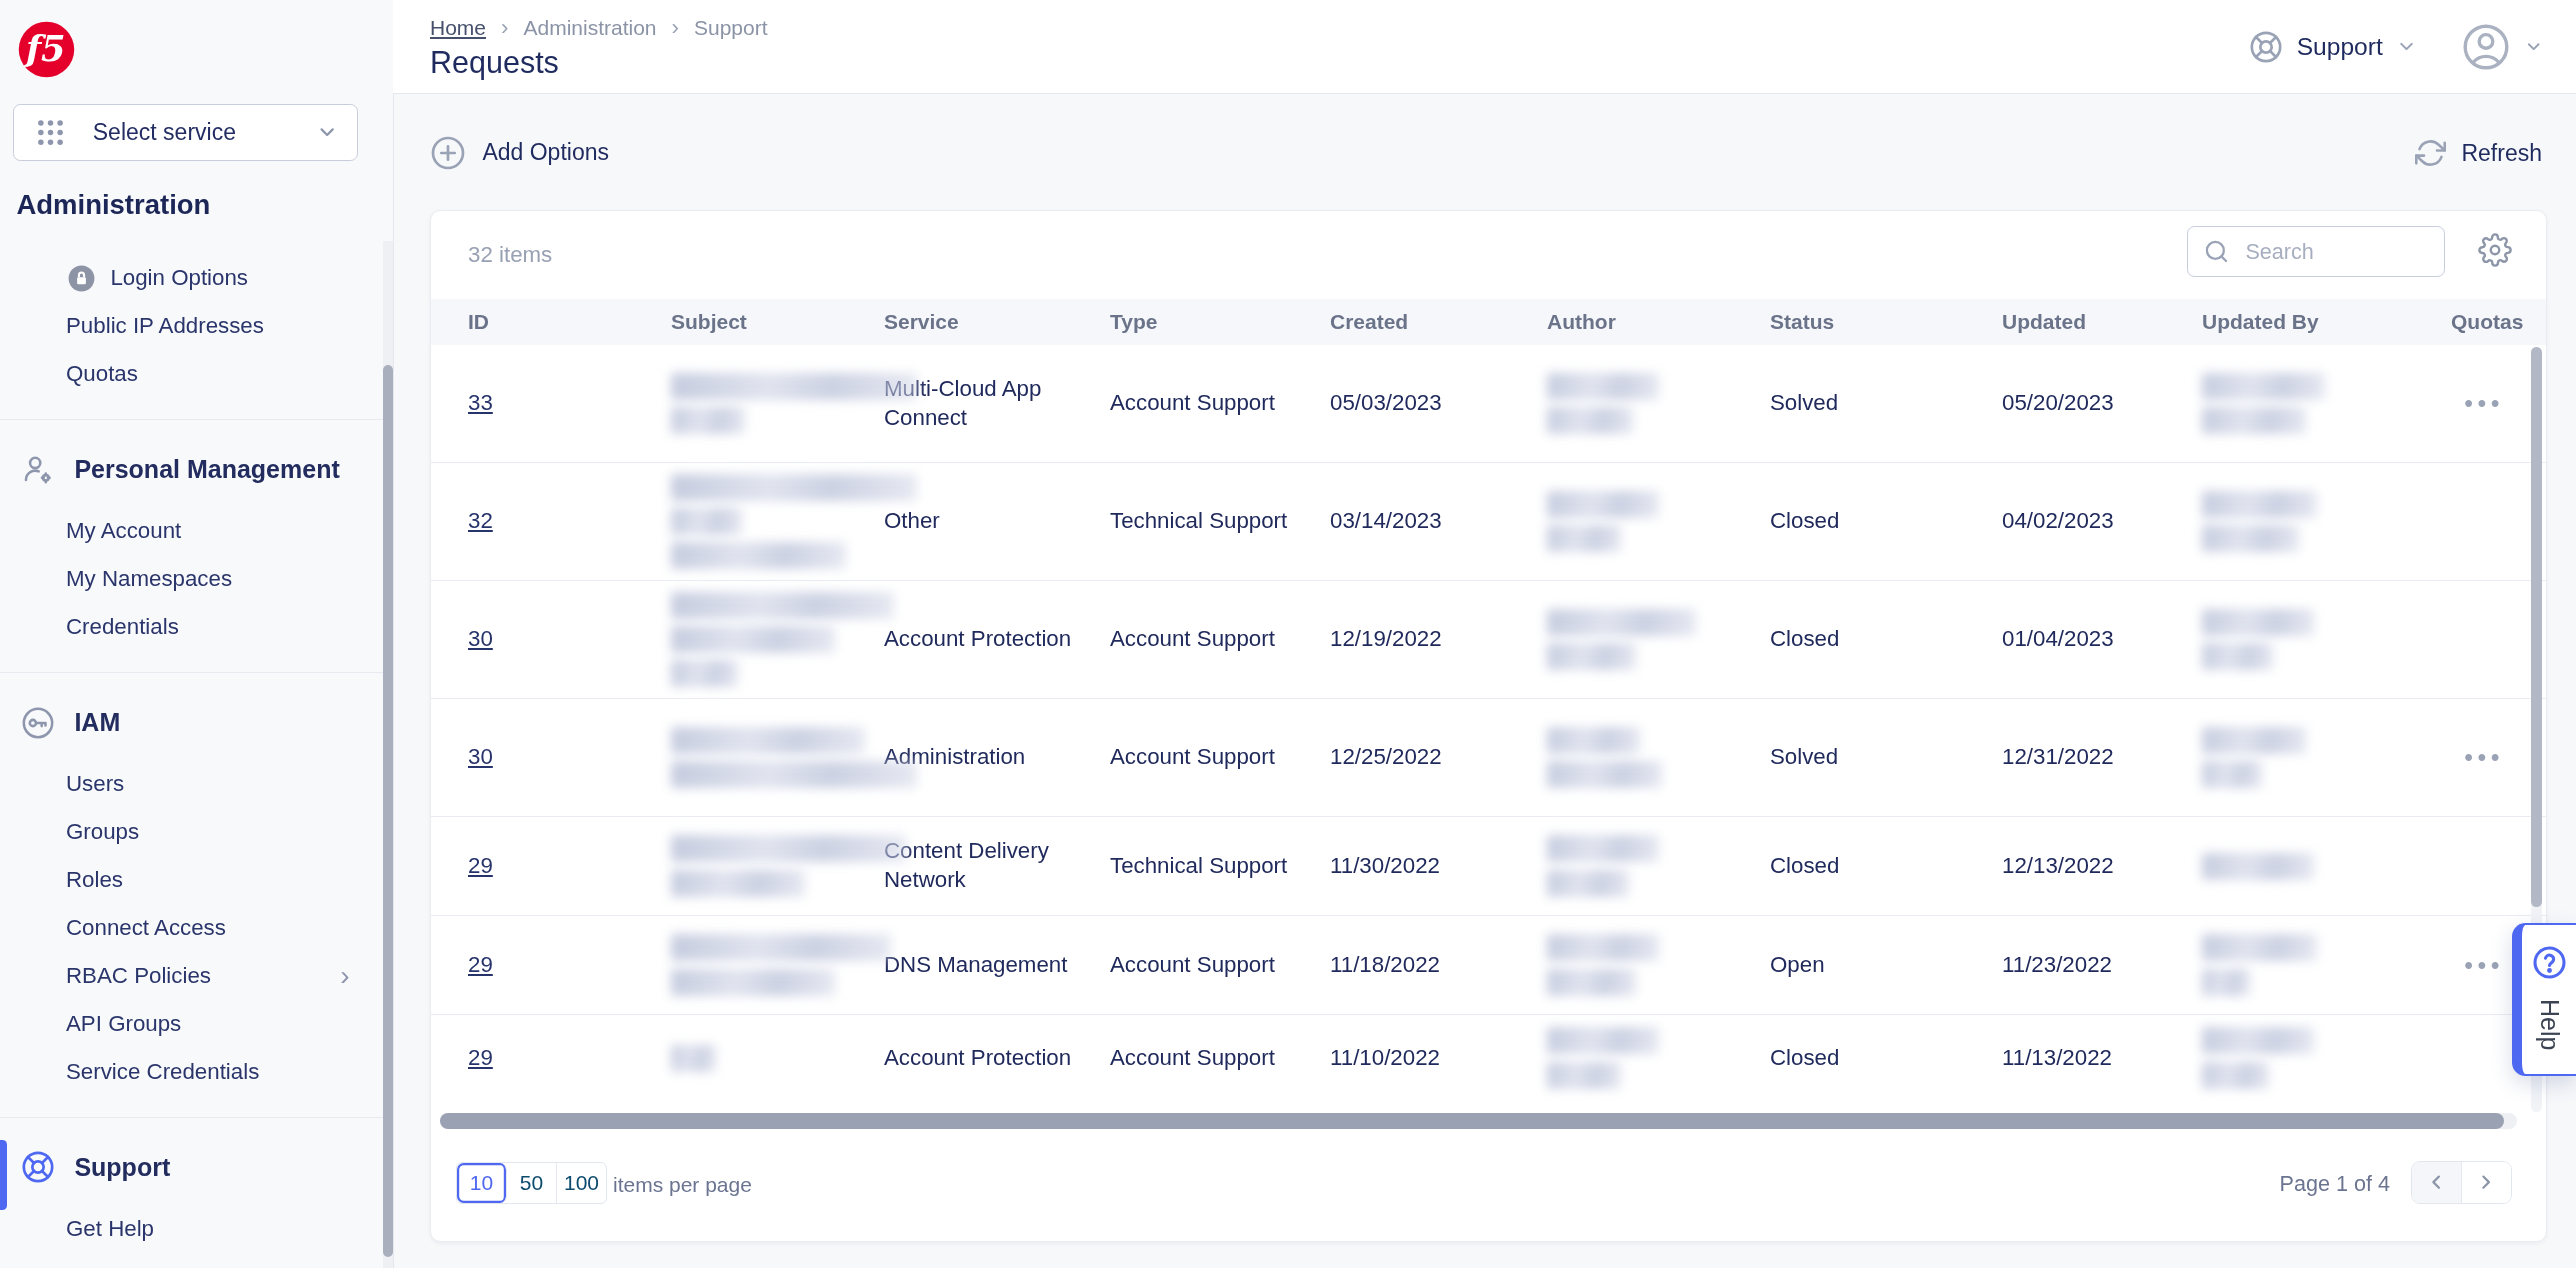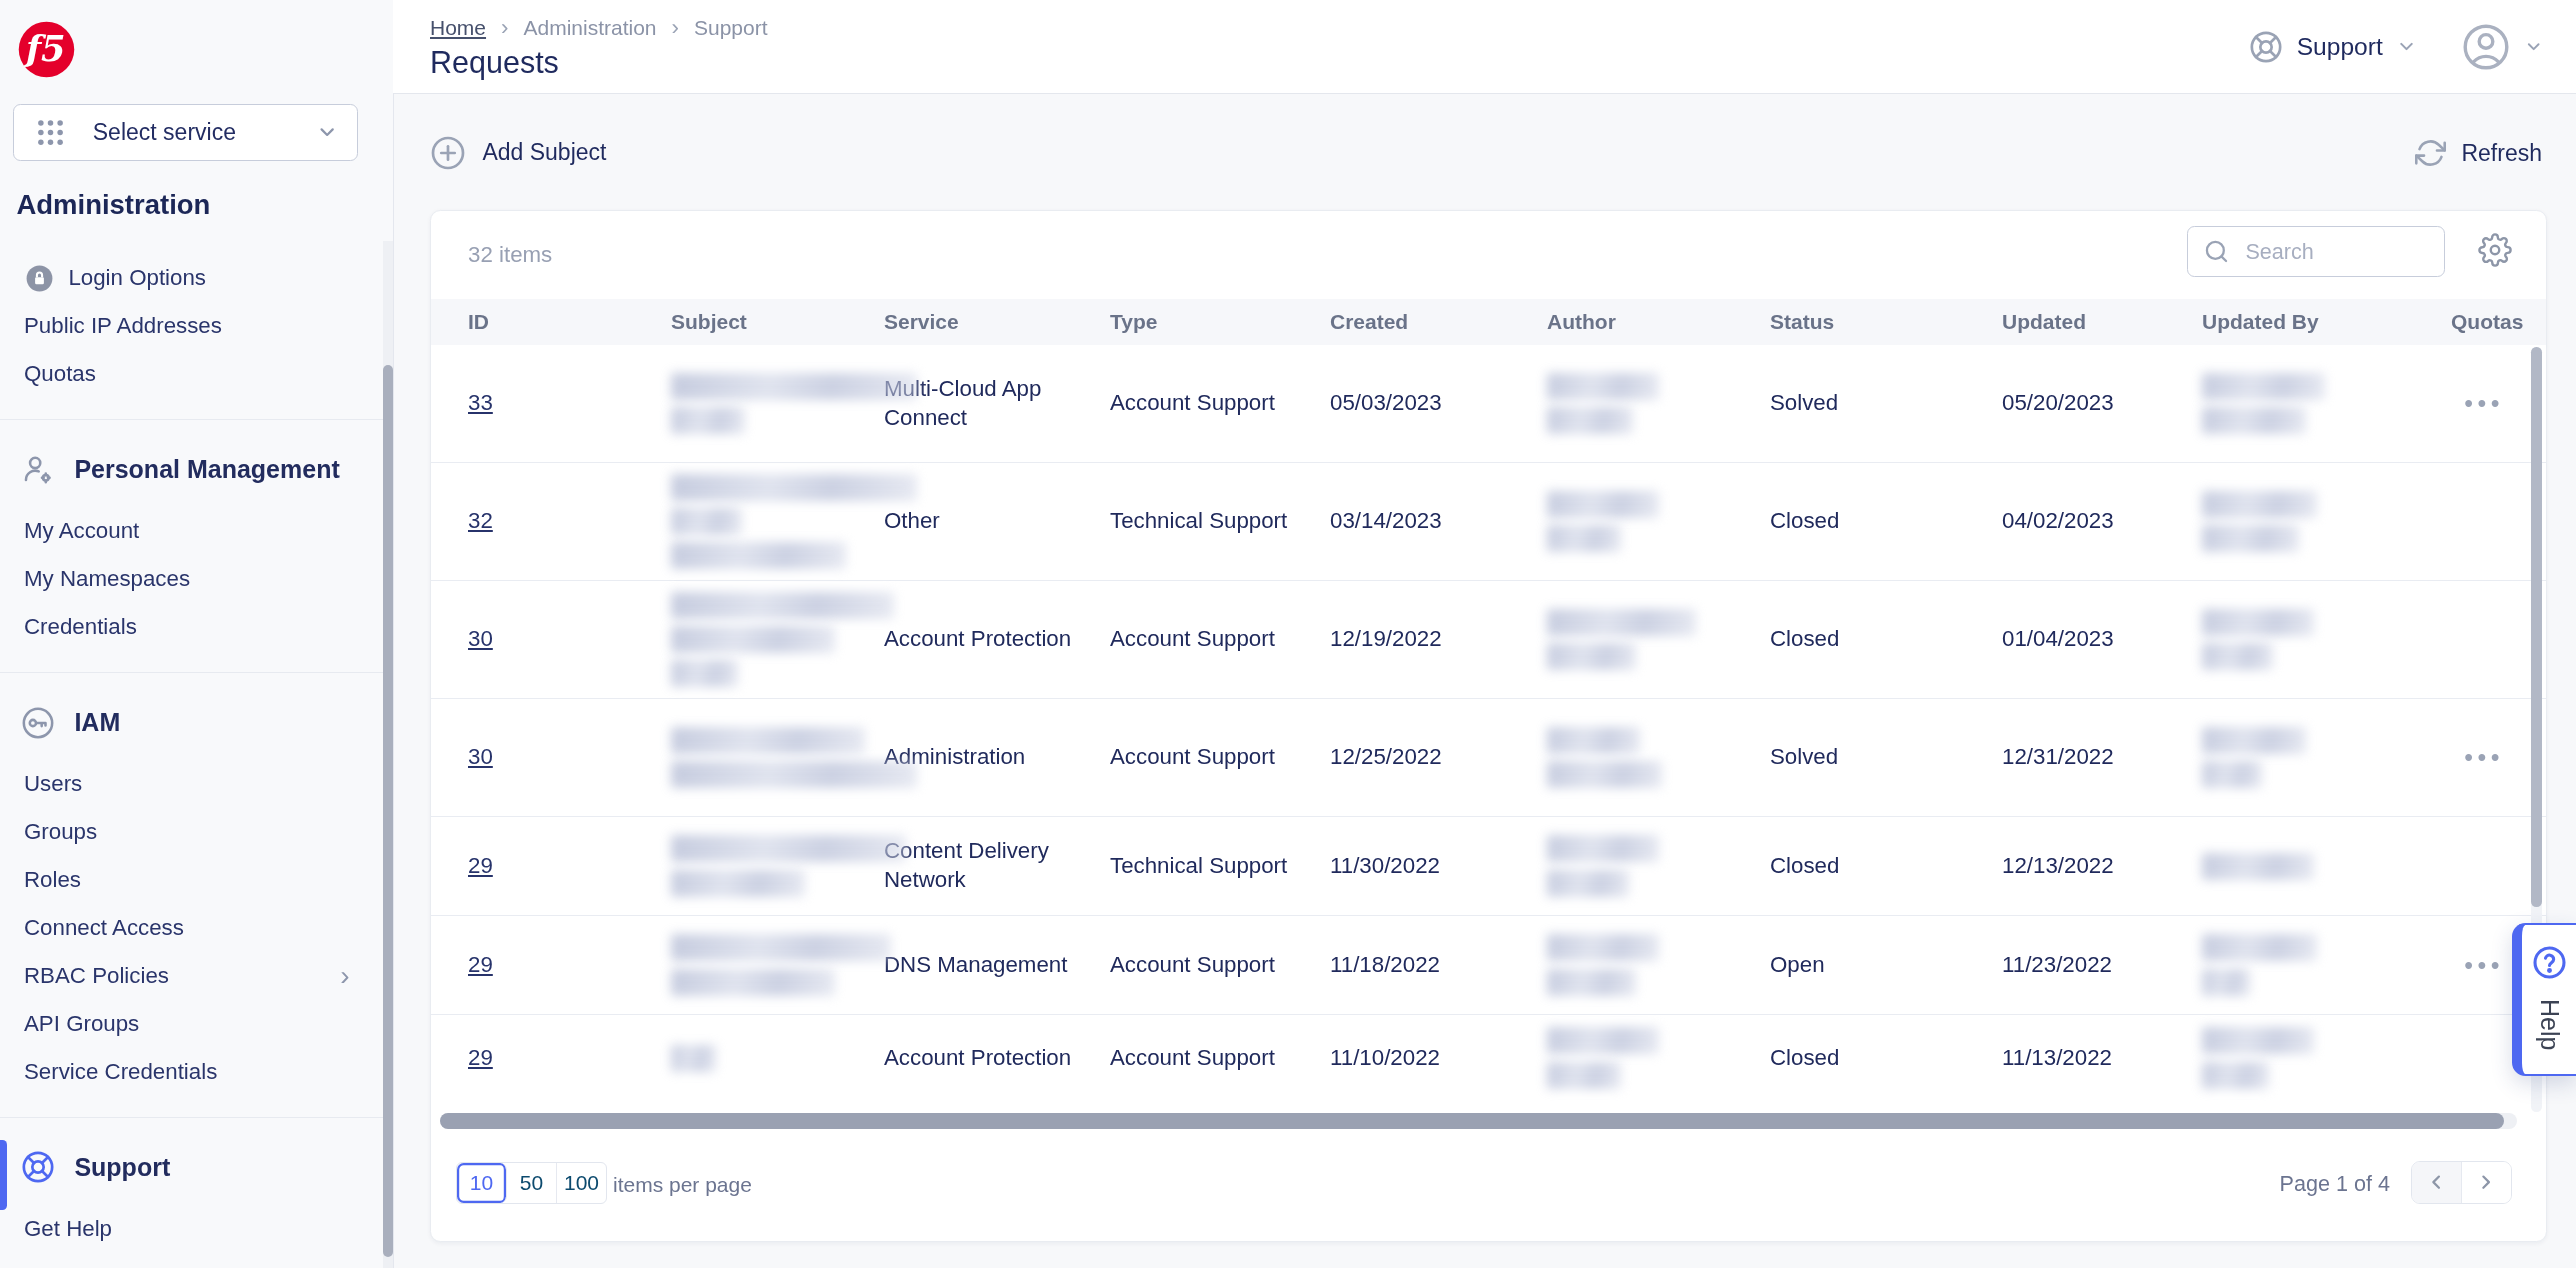--- a/index.html
+++ b/index.html
@@ -13,21 +13,21 @@
   .sidebar{position:absolute;top:0;left:0;bottom:0;width:393px;background:#f8f9fb;border-right:0.7px solid #e4e7ee;}
   .logo{position:absolute;top:21px;left:18px;}
   .service-select{position:absolute;top:104px;left:13.4px;width:345px;height:57px;background:#fff;
     border:1.5px solid #c7cddb;border-radius:7.4px;display:flex;align-items:center;gap:26px;padding:0 19.4px;box-sizing:border-box;cursor:pointer;}
   .service-select .label{font-size:23px;color:#232d63;flex:1;}
   .side-title{position:absolute;top:189px;left:16.4px;font-size:27.5px;font-weight:700;color:#1c2757;}
   .nav{position:absolute;top:241px;left:0;right:10.4px;}
   .group{padding:13.4px 0 21px;}
   .group + .group{border-top:0.7px solid #e7eaf0;}
   .heading{height:60px;display:flex;align-items:center;gap:19.4px;padding-left:21px;font-size:25px;font-weight:600;color:#222c5e;margin:6px 0 7.4px;}
-  .item{height:48px;display:flex;align-items:center;padding-left:24px;font-size:22.3px;color:#2a356b;cursor:pointer;}
+  .item{height:48px;display:flex;align-items:center;padding-left:66px;font-size:22.3px;color:#2a356b;cursor:pointer;}
   .item .item-icon{margin-right:13.4px;}
   .item .item-chevron{margin-left:auto;margin-right:33px;color:#8d96ac;font-size:28px;}
   .item.active{color:#556af2;}
   .group-support{position:relative;}
   .group-support::before{content:'';position:absolute;left:0;top:22.3px;width:6.7px;height:70px;background:#4e68f1;border-radius:0 4.5px 4.5px 0;}
   .side-scroll-track{position:absolute;right:0;top:241px;bottom:0;width:10.4px;background:#eef0f4;}
   .side-scroll-thumb{position:absolute;right:0;top:365px;width:10.4px;height:892px;background:#a9afbd;border-radius:5.2px;}
   
   .main{position:absolute;left:393px;top:0;right:0;bottom:0;}
   .topbar{position:relative;height:93px;background:#fff;border-bottom:0.7px solid #e4e7ed;}
@@ -279,21 +279,21 @@
 
   <div class="toolbar">
     <div class="add-request">
       <span>
         <svg width="36" height="36" viewBox="0 0 24 24" fill="none" stroke="#9aa3b5" stroke-width="1.8" stroke-linecap="round">
           <circle cx="12" cy="12" r="10"></circle>
             <line x1="12" y1="7.5" x2="12" y2="16.5"></line>
             <line x1="7.5" y1="12" x2="16.5" y2="12"></line>
         </svg>
       </span>
-      <span>Add Subject</span>
+      <span>Add Options</span>
     </div>
     <div class="refresh">
       <span>
         <svg width="31" height="31" viewBox="0 0 24 24" fill="none" stroke="#9aa3b5" stroke-width="2" stroke-linecap="round" stroke-linejoin="round">
           <polyline points="23 4 23 10 17 10"></polyline>
             <polyline points="1 20 1 14 7 14"></polyline>
           <path d="M3.51 9a9 9 0 0 1 14.85-3.36L23 10M1 14l4.64 4.36A9 9 0 0 0 20.49 15"></path>
         </svg>
       </span>
       <span>Refresh</span>

